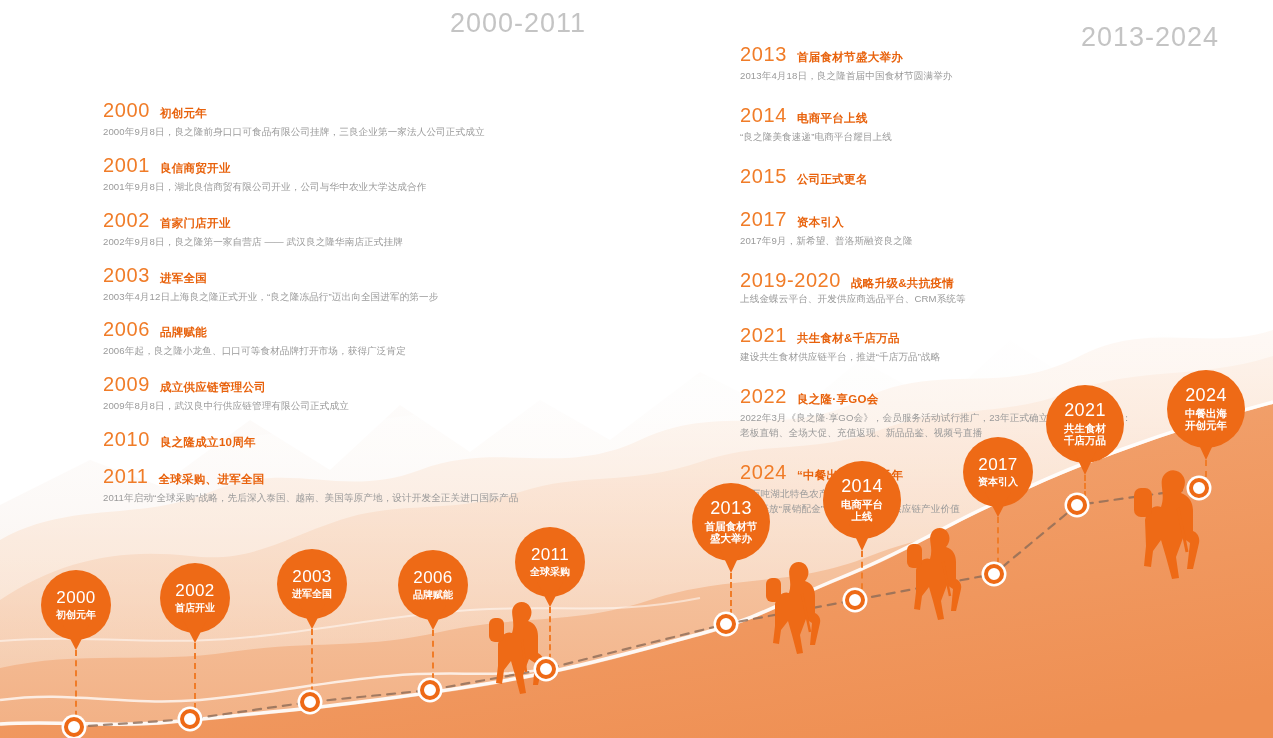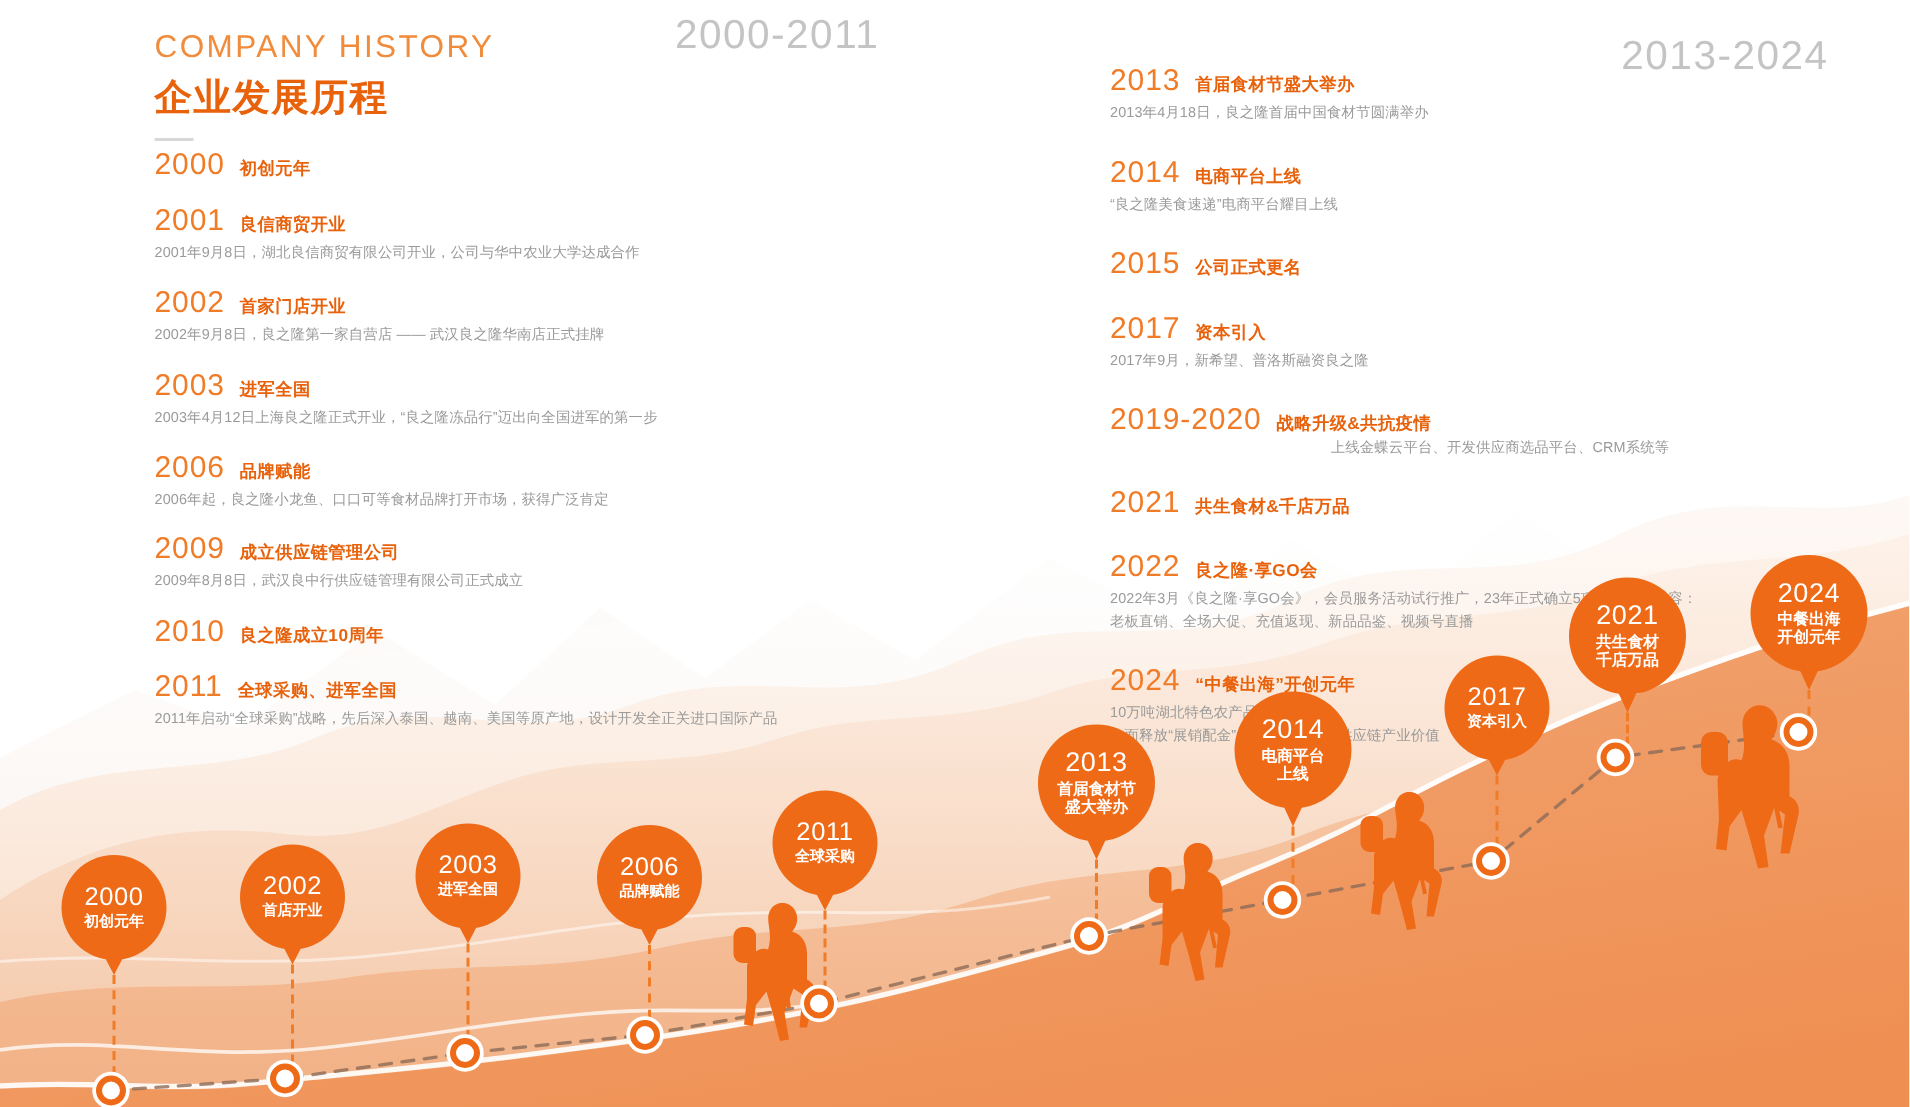--- a/index.html
+++ b/index.html
@@ -194,35 +194,31 @@
     <g fill="#EE6A16">
       <path d="M1145,520 c2,-11 10,-16 16,-13 c5,-14 -3,-24 3,-32 c5,-7 15,-6 19,1
                c4,6 1,13 -2,17 c8,3 12,9 12,18 l0,20 c5,2 7,7 6,12 l-6,26
                l-6,0 l3,-26 l-7,-5 l-7,19 l3,21 l-7,1 l-6,-22 l-5,-17
                l-8,11 l-2,16 l-7,-1 l2,-20 z"></path>
       <rect x="1134" y="488" width="18" height="29" rx="7"></rect>
       <path d="M1178,508 l9,44" stroke="#EE6A16" stroke-width="3" fill="none"></path>
     </g>
   </svg>
 
-  <div class="hdr">
-    <div class="hdr-en">COMPANY HISTORY</div>
-    <div class="hdr-cn">企业发展历程</div>
-    <div class="hdr-rule"></div>
-  </div>
 
   <div class="range-lbl" id="range-left">2000-2011</div>
   <div class="range-lbl" id="range-right">2013-2024</div>
 
   <div class="col" id="col-left">
       <div class="ev" style="margin-bottom: 14px;">
         <div class="ev-head">
           <span class="ev-year">2000</span>
           <span class="ev-title">初创元年</span>
         </div>
+        <div class="ev-desc">2000年9月8日，良之隆前身口口可食品有限公司挂牌，三良企业第一家法人公司正式成立</div>
       </div>
       <div class="ev" style="margin-bottom: 14px;">
         <div class="ev-head">
           <span class="ev-year">2001</span>
           <span class="ev-title">良信商贸开业</span>
         </div>
         <div class="ev-desc">2001年9月8日，湖北良信商贸有限公司开业，公司与华中农业大学达成合作</div>
       </div>
       <div class="ev" style="margin-bottom: 14px;">
         <div class="ev-head">
@@ -292,27 +288,28 @@
           <span class="ev-year">2017</span>
           <span class="ev-title">资本引入</span>
         </div>
         <div class="ev-desc">2017年9月，新希望、普洛斯融资良之隆</div>
       </div>
       <div class="ev" style="margin-bottom: 18px;">
         <div class="ev-head">
           <span class="ev-year">2019-2020</span>
           <span class="ev-title">战略升级&amp;共抗疫情</span>
         </div>
-        <div class="ev-desc" style="margin-top: 0px; text-align: center;">上线金蝶云平台、开发供应商选品平台、CRM系统等</div>
+        <div class="ev-desc" style="margin-top: 0px;">上线金蝶云平台、开发供应商选品平台、CRM系统等</div>
       </div>
       <div class="ev" style="margin-bottom: 20px;">
         <div class="ev-head">
           <span class="ev-year">2021</span>
           <span class="ev-title">共生食材&amp;千店万品</span>
         </div>
+        <div class="ev-desc">建设共生食材供应链平台，推进“千店万品”战略</div>
       </div>
       <div class="ev" style="margin-bottom: 20px;">
         <div class="ev-head">
           <span class="ev-year">2022</span>
           <span class="ev-title">良之隆·享GO会</span>
         </div>
         <div class="ev-desc">2022年3月《良之隆·享GO会》，会员服务活动试行推广，23年正式确立5项会员服务内容：</div>
         <div class="ev-desc" style="margin-top: 0px;">老板直销、全场大促、充值返现、新品品鉴、视频号直播</div>
       </div>
       <div class="ev" style="margin-bottom: 20px;">

